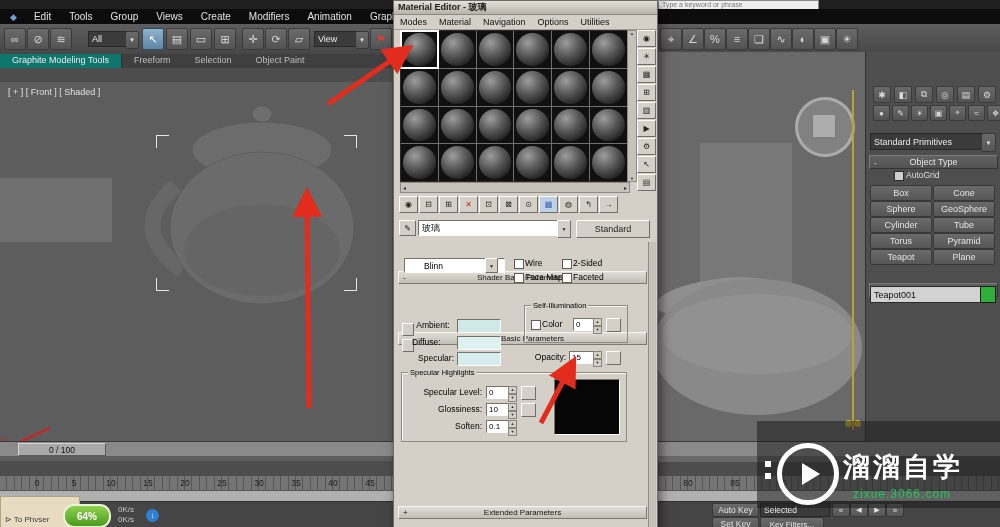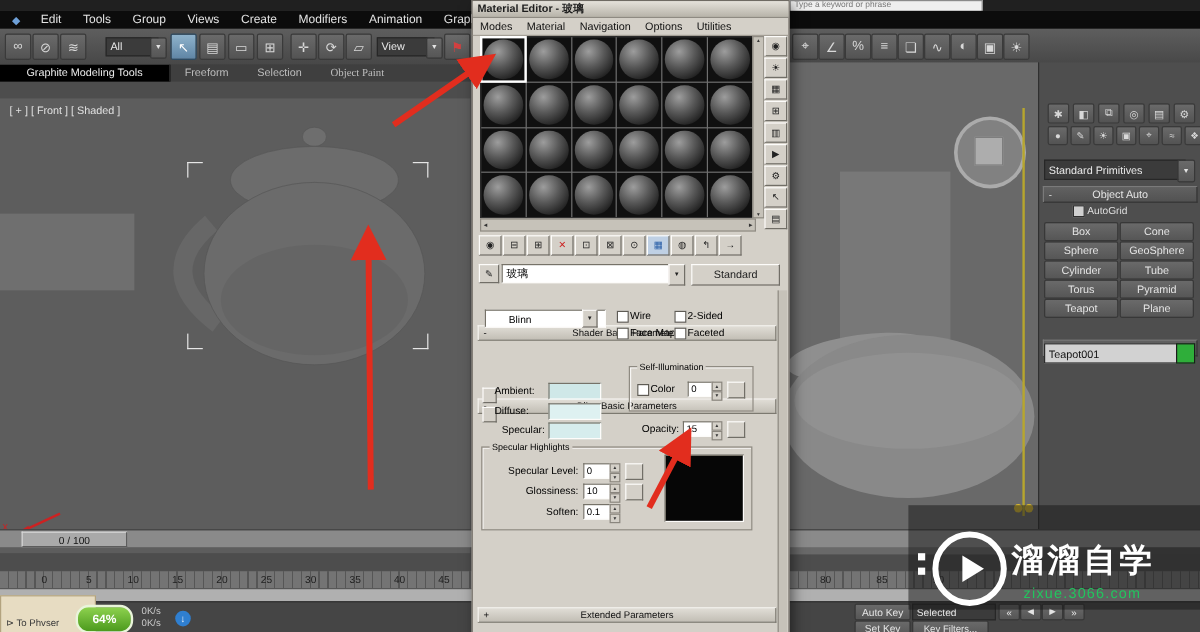--- a/index.html
+++ b/index.html
@@ -89,24 +89,24 @@
     <span class="icon abs" style="left:704px;top:4px;">%</span>
     <span class="icon abs" style="left:726px;top:4px;">≡</span>
     <span class="icon abs" style="left:748px;top:4px;">❏</span>
     <span class="icon abs" style="left:770px;top:4px;">∿</span>
     <span class="icon abs" style="left:792px;top:4px;">◐</span>
     <span class="icon abs" style="left:814px;top:4px;">▣</span>
     <span class="icon abs" style="left:836px;top:4px;">☀</span>
   </div>
 
   <div class="abs" style="left:0;top:54px;width:392px;height:14px;background:#3f3f3f;display:flex;">
-    <span style="background:#000000;color:#ececec;font-size:9px;padding:1px 22px;border-right:1px solid #2e2e2e;">Graphite Modeling Tools</span>
+    <span style="background:#0f766e;color:#ececec;font-size:9px;padding:1px 12px;border-right:1px solid #2e2e2e;">Graphite Modeling Tools</span>
     <span style="color:#bdbdbd;font-size:9px;padding:1px 12px;">Freeform</span>
     <span style="color:#bdbdbd;font-size:9px;padding:1px 12px;">Selection</span>
-    <span style="color:#bdbdbd;font-size:9px;padding:1px 12px;font-family:Liberation Serif, serif;">Object Paint</span>
+    <span style="color:#bdbdbd;font-size:9px;padding:1px 12px;">Object Paint</span>
   </div>
 
   <div class="abs" style="left:0;top:82px;width:392px;height:379px;background:#5d5d5d;overflow:hidden;">
     <span class="abs" style="left:8px;top:5px;color:#e0e0e0;font-size:9px;">[ + ] [ Front ] [ Shaded ]</span>
     <div class="abs" style="left:0;top:96px;width:112px;height:64px;background:#6f6f6f;"></div>
     <svg class="abs" style="left:140px;top:18px;" width="230" height="210">
       <ellipse cx="122" cy="14" rx="10" ry="8" fill="#6e6e6e" stroke="#575757" stroke-width="0.6"></ellipse>
       <ellipse cx="122" cy="50" rx="70" ry="28" fill="#6c6c6c" stroke="#585858" stroke-width="0.6"></ellipse>
       <path d="M 36 86 Q -14 128 42 170" stroke="#676767" stroke-width="16" fill="none"></path>
       <ellipse cx="122" cy="128" rx="92" ry="76" fill="#6b6b6b" stroke="#565656" stroke-width="0.6"></ellipse>
@@ -157,21 +157,21 @@
       <span class="icon" style="width:15px;height:14px;font-size:8px;">⌖</span>
       <span class="icon" style="width:15px;height:14px;font-size:8px;">≈</span>
       <span class="icon" style="width:15px;height:14px;font-size:8px;">❖</span>
     </div>
     <div class="field-dark abs" style="left:4px;top:81px;width:110px;height:15px;">
         <span>Standard Primitives</span>
       </div>
     <span class="dk-btn abs" style="left:115px;top:81px;width:13px;height:17px;font-size:6px;">▼</span>
     <div class="drollh abs" style="left:3px;top:103px;width:127px;height:12px;">
       <span class="sg">-</span>
-      <span>Object Auto</span>
+      <span>Object Type</span>
     </div>
     <span class="chkd abs" style="left:28px;top:119px;"></span>
     <span class="dlbl abs" style="left:40px;top:118px;">AutoGrid</span>
     <span class="dk-btn abs" style="left:4px;top:133px;width:60px;height:14px;">Box</span>
     <span class="dk-btn abs" style="left:67px;top:133px;width:60px;height:14px;">Cone</span>
     <span class="dk-btn abs" style="left:4px;top:149px;width:60px;height:14px;">Sphere</span>
     <span class="dk-btn abs" style="left:67px;top:149px;width:60px;height:14px;">GeoSphere</span>
     <span class="dk-btn abs" style="left:4px;top:165px;width:60px;height:14px;">Cylinder</span>
     <span class="dk-btn abs" style="left:67px;top:165px;width:60px;height:14px;">Tube</span>
     <span class="dk-btn abs" style="left:4px;top:181px;width:60px;height:14px;">Torus</span>
@@ -377,21 +377,21 @@
     <span class="lbl abs" style="left:131px;top:271px;">Face Map</span>
     <span class="chk abs" style="left:168px;top:272px;"></span>
     <span class="lbl abs" style="left:179px;top:271px;">Faceted</span>
 
     <div class="rollh abs" style="left:4px;top:289px;width:247px;height:11px;">
       <span class="sg">-</span>
       <span>Blinn Basic Parameters</span>
     </div>
     <span class="mini abs" style="left:8px;top:322px;width:10px;height:11px;"></span>
     <span class="mini abs" style="left:8px;top:338px;width:10px;height:11px;"></span>
-    <span class="lbl abs" style="left:18px;top:319px;width:42px;text-align:left;">Ambient:</span>
+    <span class="lbl abs" style="left:18px;top:319px;width:42px;text-align:center;">Ambient:</span>
     <div class="abs" style="left:63px;top:318px;width:42px;height:12px;background:#cfe8e8;border:1px solid;border-color:#767268 #fdfcfa #fdfcfa #767268;"></div>
     <span class="lbl abs" style="left:18px;top:336px;width:42px;text-align:left;">Diffuse:</span>
     <div class="abs" style="left:63px;top:335px;width:42px;height:12px;background:#def1f1;border:1px solid;border-color:#767268 #fdfcfa #fdfcfa #767268;"></div>
     <span class="lbl abs" style="left:18px;top:352px;width:42px;text-align:right;">Specular:</span>
     <div class="abs" style="left:63px;top:351px;width:42px;height:12px;background:#d6eded;border:1px solid;border-color:#767268 #fdfcfa #fdfcfa #767268;"></div>
 
     <div class="gbox abs" style="left:130px;top:304px;width:102px;height:36px;">
       <span class="legend">Self-Illumination</span>
       <span class="chk abs" style="left:6px;top:14px;"></span>
       <span class="lbl abs" style="left:17px;top:13px;">Color</span>

